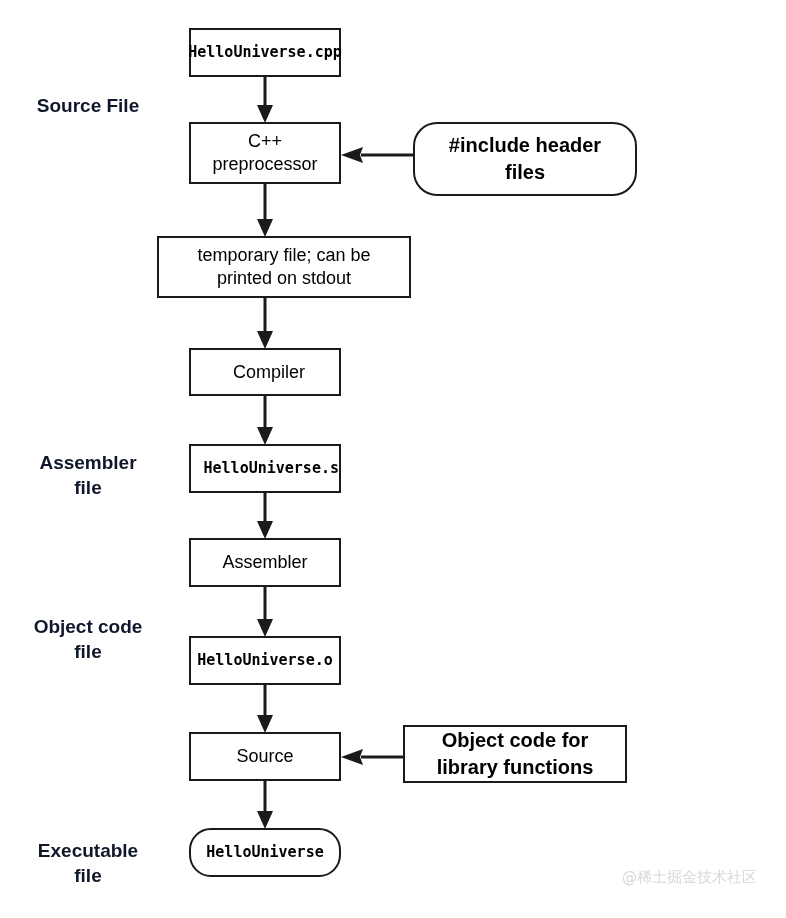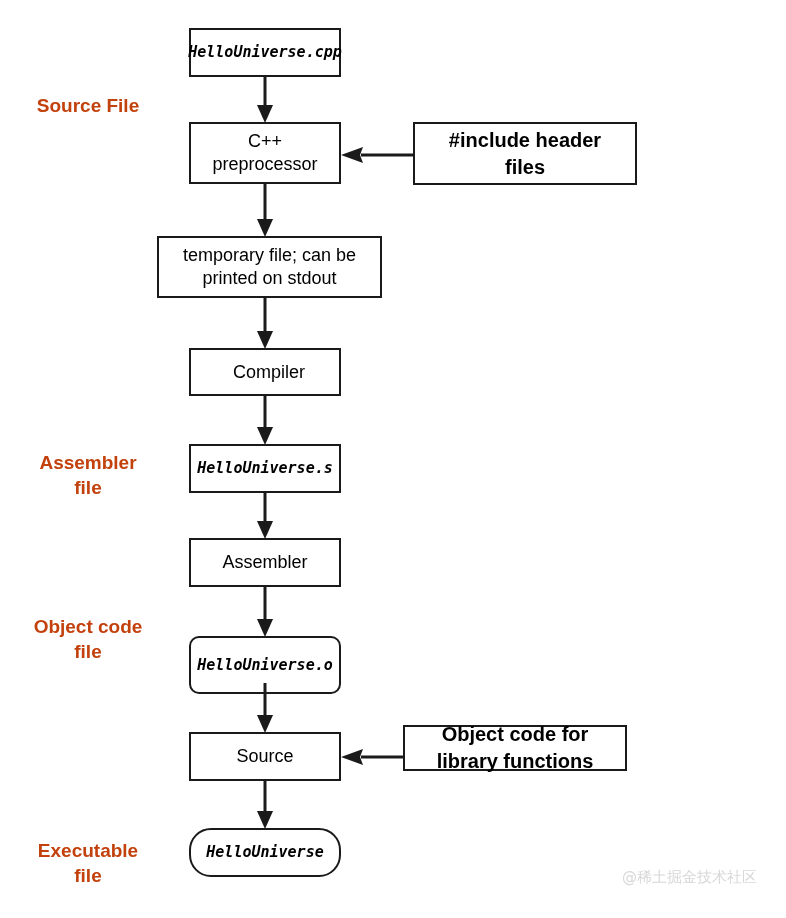--- a/index.html
+++ b/index.html
@@ -16,21 +16,21 @@
     font-family: "Liberation Sans", sans-serif;
   }
 
   
   .stage-label {
     position: absolute;
     font-family: "Liberation Sans", sans-serif;
     font-weight: bold;
     font-size: 19px;
     line-height: 25px;
-    color: #c2410c;
+    color: #0f172a;
     text-align: center;
     white-space: pre-line;
     width: 160px;
     left: 8px;
   }
 
   
   .node {
     position: absolute;
     box-sizing: border-box;
@@ -46,21 +46,20 @@
     display: block;
     white-space: pre-line;
     line-height: 23px;
   }
   
   .node.mono .node-text {
     font-family: "DejaVu Sans Mono", "Liberation Mono", monospace;
     font-weight: bold;
     font-size: 15px;
     letter-spacing: 0px;
-    font-style: italic;
   }
   
   .node.sans .node-text {
     font-family: "Liberation Sans", sans-serif;
     font-weight: normal;
     font-size: 18px;
   }
   
   .node.bold .node-text {
     font-family: "Liberation Sans", sans-serif;
@@ -104,51 +103,51 @@
 
   <div class="node mono" style="left:189px; top:28px; width:152px; height:49px;">
     <span class="node-text">HelloUniverse.cpp</span>
   </div>
 
   <div class="node sans" style="left:189px; top:122px; width:152px; height:62px;">
     <span class="node-text">C++
 preprocessor</span>
   </div>
 
-  <div class="node bold" style="left:413px; top:122px; width:224px; height:63px;">
+  <div class="node bold" style="left:413px; top:122px; width:224px; height:74px;border-radius:24px;">
     <span class="node-text">#include header
 files</span>
   </div>
 
-  <div class="node sans" style="left:157px; top:236px; width:225px; height:62px;">
+  <div class="node sans" style="left:157px; top:236px; width:254px; height:62px;">
     <span class="node-text">temporary file; can be
 printed on stdout</span>
   </div>
 
   <div class="node sans" style="left:189px; top:348px; width:152px; height:48px;padding-left:8px;">
     <span class="node-text">Compiler</span>
   </div>
 
-  <div class="node mono" style="left:189px; top:444px; width:152px; height:49px;">
+  <div class="node mono" style="left:189px; top:444px; width:152px; height:49px;justify-content:flex-end;">
     <span class="node-text">HelloUniverse.s</span>
   </div>
 
   <div class="node sans" style="left:189px; top:538px; width:152px; height:49px;">
     <span class="node-text">Assembler</span>
   </div>
 
-  <div class="node mono" style="left:189px; top:636px; width:152px; height:58px;border-radius:10px;">
+  <div class="node mono" style="left:189px; top:636px; width:152px; height:49px;">
     <span class="node-text">HelloUniverse.o</span>
   </div>
 
   <div class="node sans" style="left:189px; top:732px; width:152px; height:49px;">
     <span class="node-text">Source</span>
   </div>
 
-  <div class="node bold" style="left:403px; top:725px; width:224px; height:46px;">
+  <div class="node bold" style="left:403px; top:725px; width:224px; height:58px;">
     <span class="node-text">Object code for
 library functions</span>
   </div>
 
   <div class="node mono" style="left:189px; top:828px; width:152px; height:49px;border-radius:22px;">
     <span class="node-text">HelloUniverse</span>
   </div>
 
   <div class="connector" style="left:251px; top:75px;">
     <svg width="28" height="49" viewBox="0 0 28 49">

